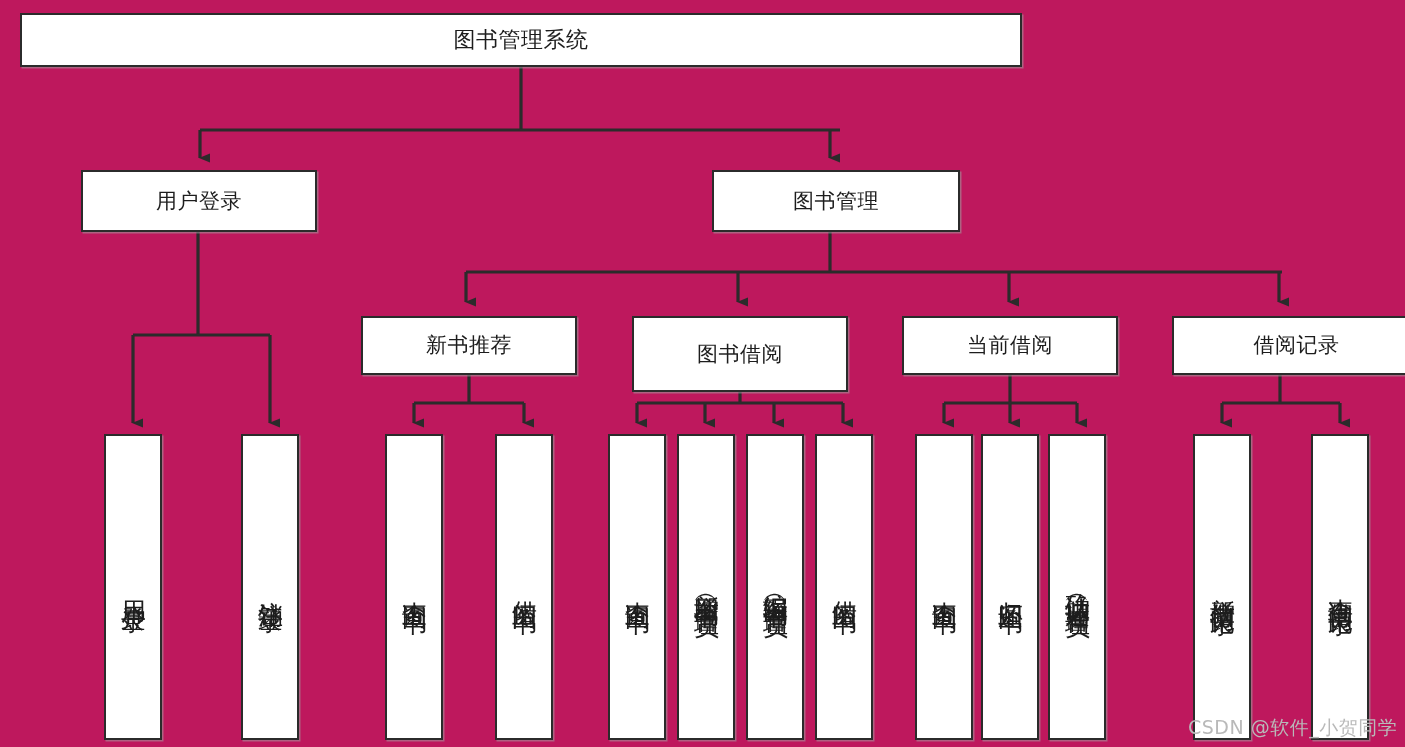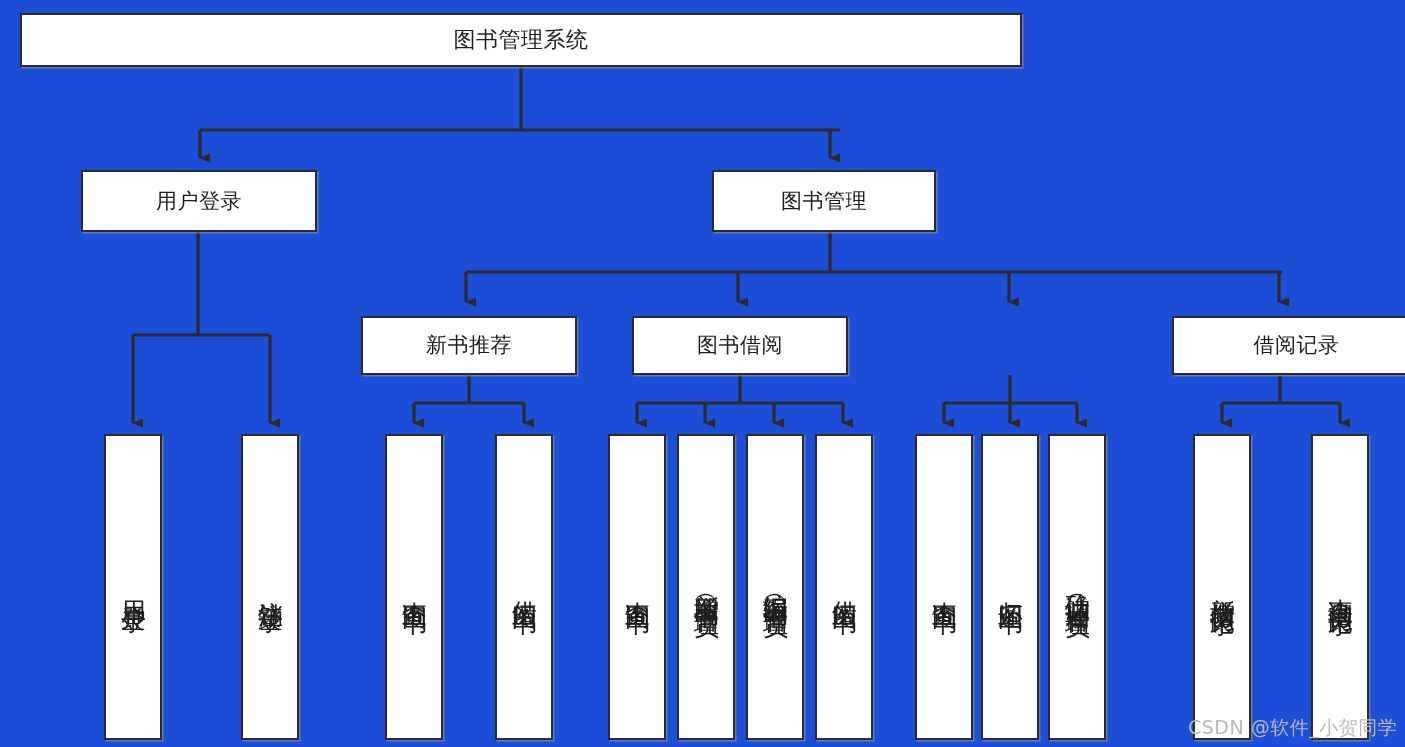--- a/index.html
+++ b/index.html
@@ -7,21 +7,21 @@
     padding: 0;
     background: #ffffff;
   }
   body {
     font-family: "DejaVu Sans", "Liberation Sans", sans-serif;
   }
   #canvas {
     position: relative;
     width: 1405px;
     height: 747px;
-    background: #1d4ed8;
+    background: #be185d;
     overflow: hidden;
     text-decoration: underline;
   }
   svg.connectors {
     position: absolute;
     left: 0;
     top: 0;
     width: 1405px;
     height: 747px;
     pointer-events: none;
@@ -125,29 +125,32 @@
     </g>
   </svg>
 
   <div class="node root horiz" style="left:20px; top:13px; width:1002px; height:54px;">
     <span class="label">图书管理系统</span>
   </div>
 
   <div class="node horiz" style="left:81px; top:170px; width:236px; height:62px;">
     <span class="label">用户登录</span>
   </div>
-  <div class="node horiz" style="left:712px; top:170px; width:224px; height:62px;justify-content:center;">
+  <div class="node horiz" style="left:712px; top:170px; width:248px; height:62px;justify-content:center;">
     <span class="label">图书管理</span>
   </div>
 
   <div class="node horiz" style="left:361px; top:316px; width:216px; height:59px;align-items:center;">
     <span class="label">新书推荐</span>
   </div>
-  <div class="node horiz" style="left:632px; top:316px; width:216px; height:59px;">
+  <div class="node horiz" style="left:632px; top:316px; width:216px; height:76px;">
     <span class="label">图书借阅</span>
+  </div>
+  <div class="node horiz" style="left:902px; top:316px; width:216px; height:59px;">
+    <span class="label">当前借阅</span>
   </div>
   <div class="node horiz" style="left:1172px; top:316px; width:249px; height:59px;">
     <span class="label">借阅记录</span>
   </div>
 
   <div class="node leaf" style="left:104px; top:434px; width:58px; height:306px;">
     <span class="label">用户登录</span>
   </div>
   <div class="node leaf" style="left:241px; top:434px; width:58px; height:306px;">
     <span class="label">注销登录</span>

